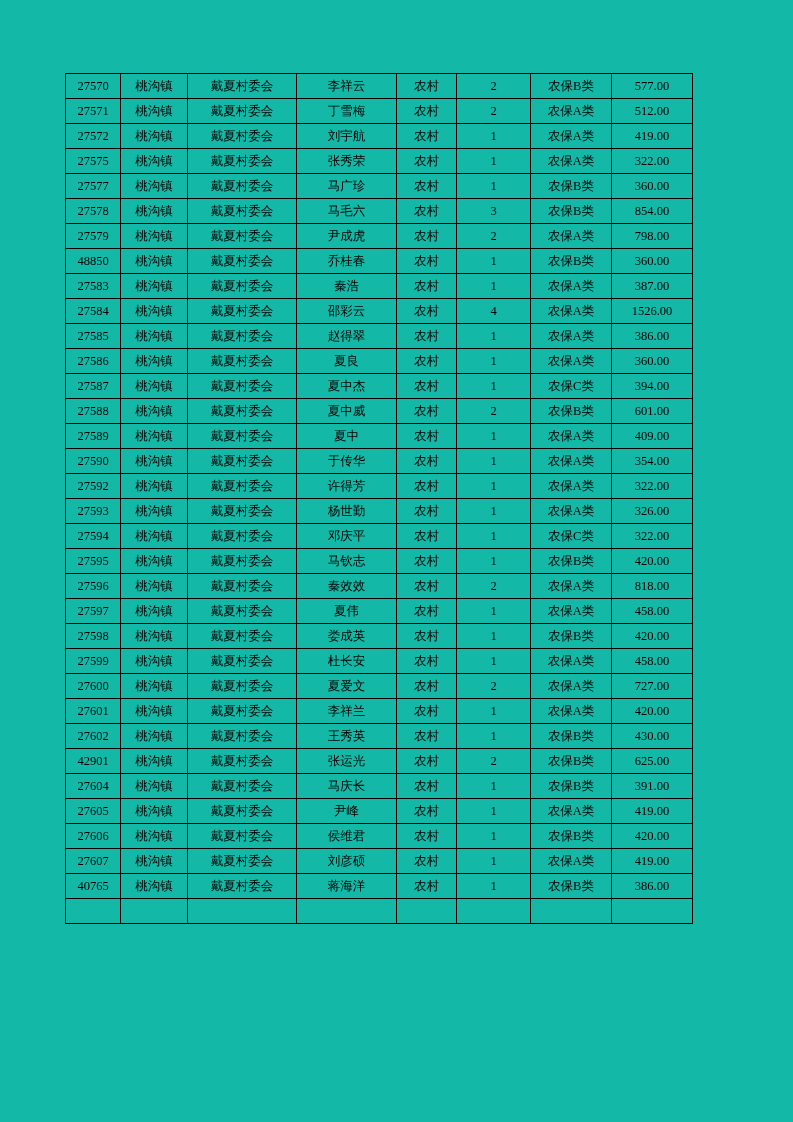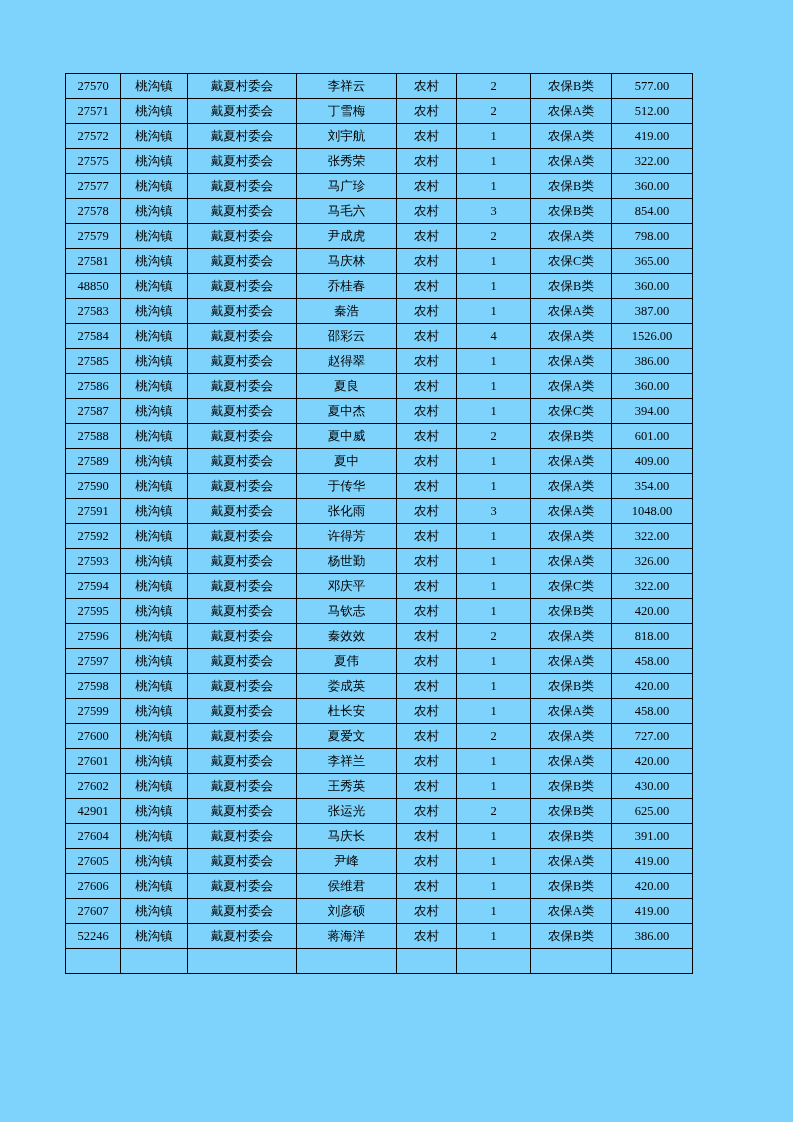--- a/index.html
+++ b/index.html
@@ -4,21 +4,21 @@
 <style>
   html, body {
     margin: 0;
     padding: 0;
     background: #ffffff;
   }
   .page {
     position: relative;
     width: 793px;
     height: 1122px;
-    background: #7dd3fc;
+    background: #14b8a6;
     overflow: hidden;
     font-family: "Liberation Serif", "DejaVu Serif", serif;
     color: #000000;
   }
   .table-clip {
     position: absolute;
     left: 65px;
     top: 73px;
     width: 629px;
     height: 986px;
@@ -129,30 +129,20 @@
             <td>27579</td>
             <td>桃沟镇</td>
             <td>戴夏村委会</td>
             <td>尹成虎</td>
             <td>农村</td>
             <td>2</td>
             <td>农保A类</td>
             <td>798.00</td>
           </tr>
           <tr>
-            <td>27581</td>
-            <td>桃沟镇</td>
-            <td>戴夏村委会</td>
-            <td>马庆林</td>
-            <td>农村</td>
-            <td>1</td>
-            <td>农保C类</td>
-            <td>365.00</td>
-          </tr>
-          <tr>
             <td>48850</td>
             <td>桃沟镇</td>
             <td>戴夏村委会</td>
             <td>乔桂春</td>
             <td>农村</td>
             <td>1</td>
             <td>农保B类</td>
             <td>360.00</td>
           </tr>
           <tr>
@@ -229,30 +219,20 @@
             <td>27590</td>
             <td>桃沟镇</td>
             <td>戴夏村委会</td>
             <td>于传华</td>
             <td>农村</td>
             <td>1</td>
             <td>农保A类</td>
             <td>354.00</td>
           </tr>
           <tr>
-            <td>27591</td>
-            <td>桃沟镇</td>
-            <td>戴夏村委会</td>
-            <td>张化雨</td>
-            <td>农村</td>
-            <td>3</td>
-            <td>农保A类</td>
-            <td>1048.00</td>
-          </tr>
-          <tr>
             <td>27592</td>
             <td>桃沟镇</td>
             <td>戴夏村委会</td>
             <td>许得芳</td>
             <td>农村</td>
             <td>1</td>
             <td>农保A类</td>
             <td>322.00</td>
           </tr>
           <tr>
@@ -399,21 +379,21 @@
             <td>27607</td>
             <td>桃沟镇</td>
             <td>戴夏村委会</td>
             <td>刘彦硕</td>
             <td>农村</td>
             <td>1</td>
             <td>农保A类</td>
             <td>419.00</td>
           </tr>
           <tr>
-            <td>52246</td>
+            <td>40765</td>
             <td>桃沟镇</td>
             <td>戴夏村委会</td>
             <td>蒋海洋</td>
             <td>农村</td>
             <td>1</td>
             <td>农保B类</td>
             <td>386.00</td>
           </tr>
           <tr>
             <td></td>

